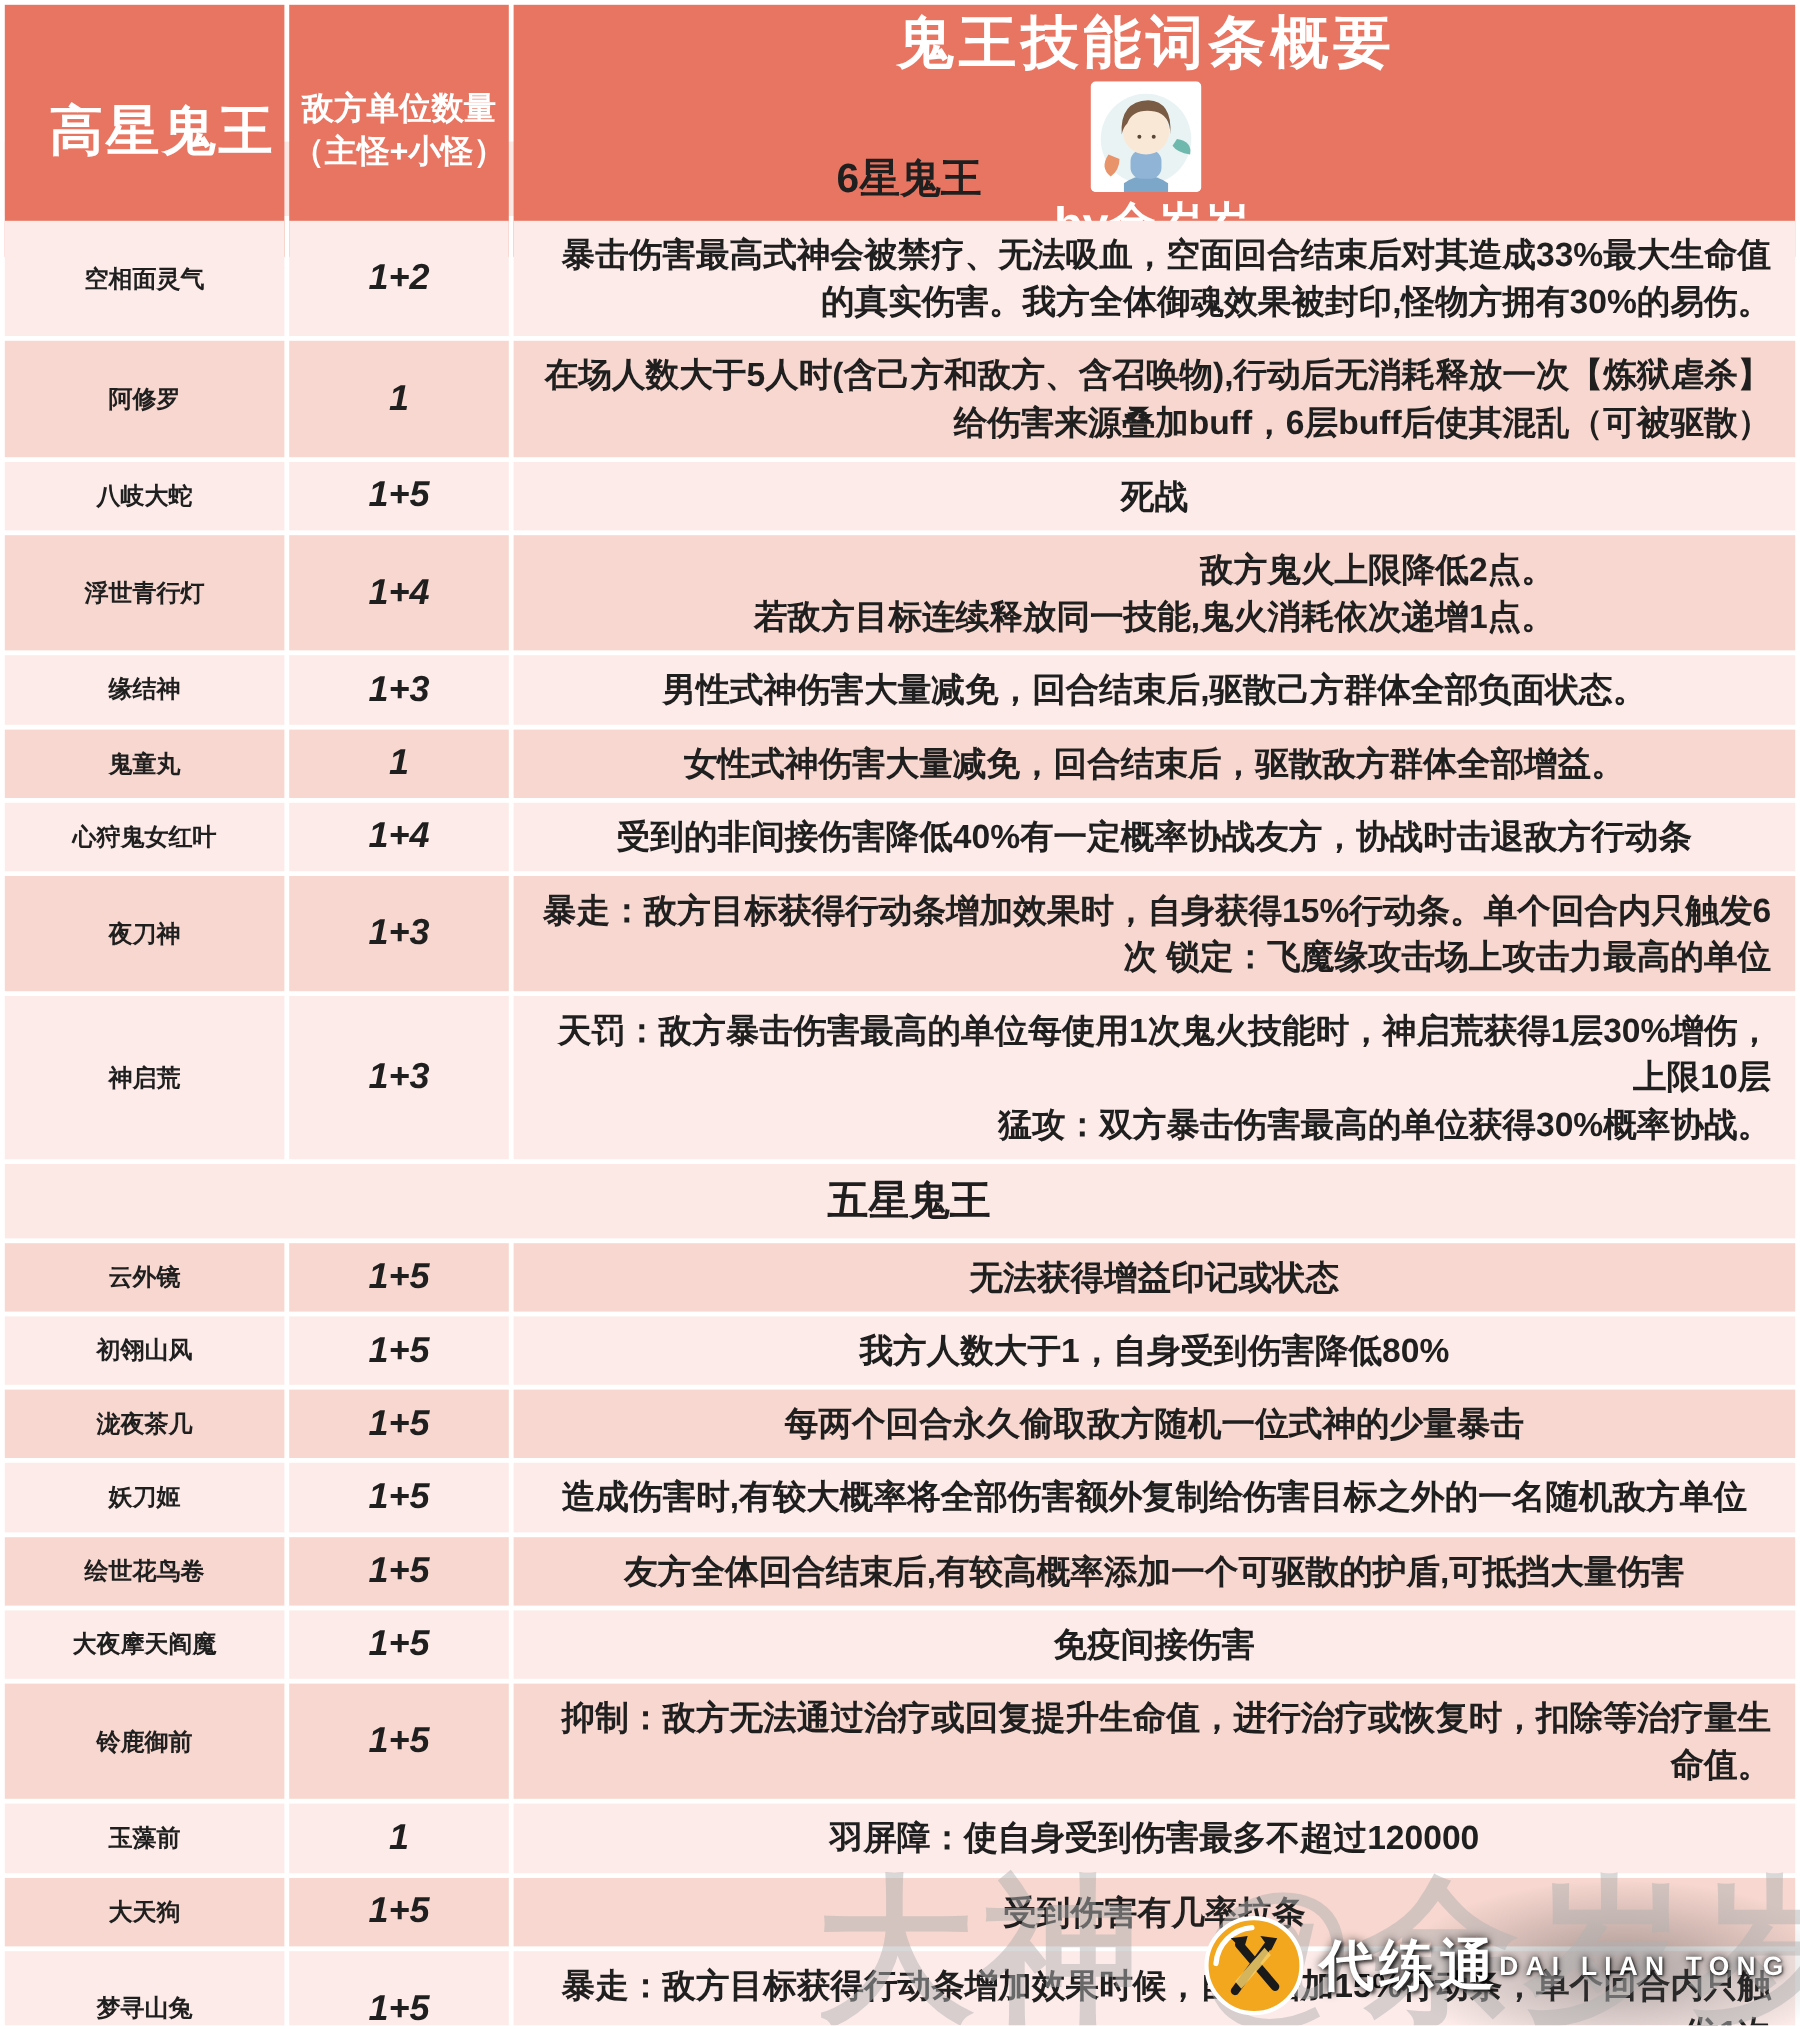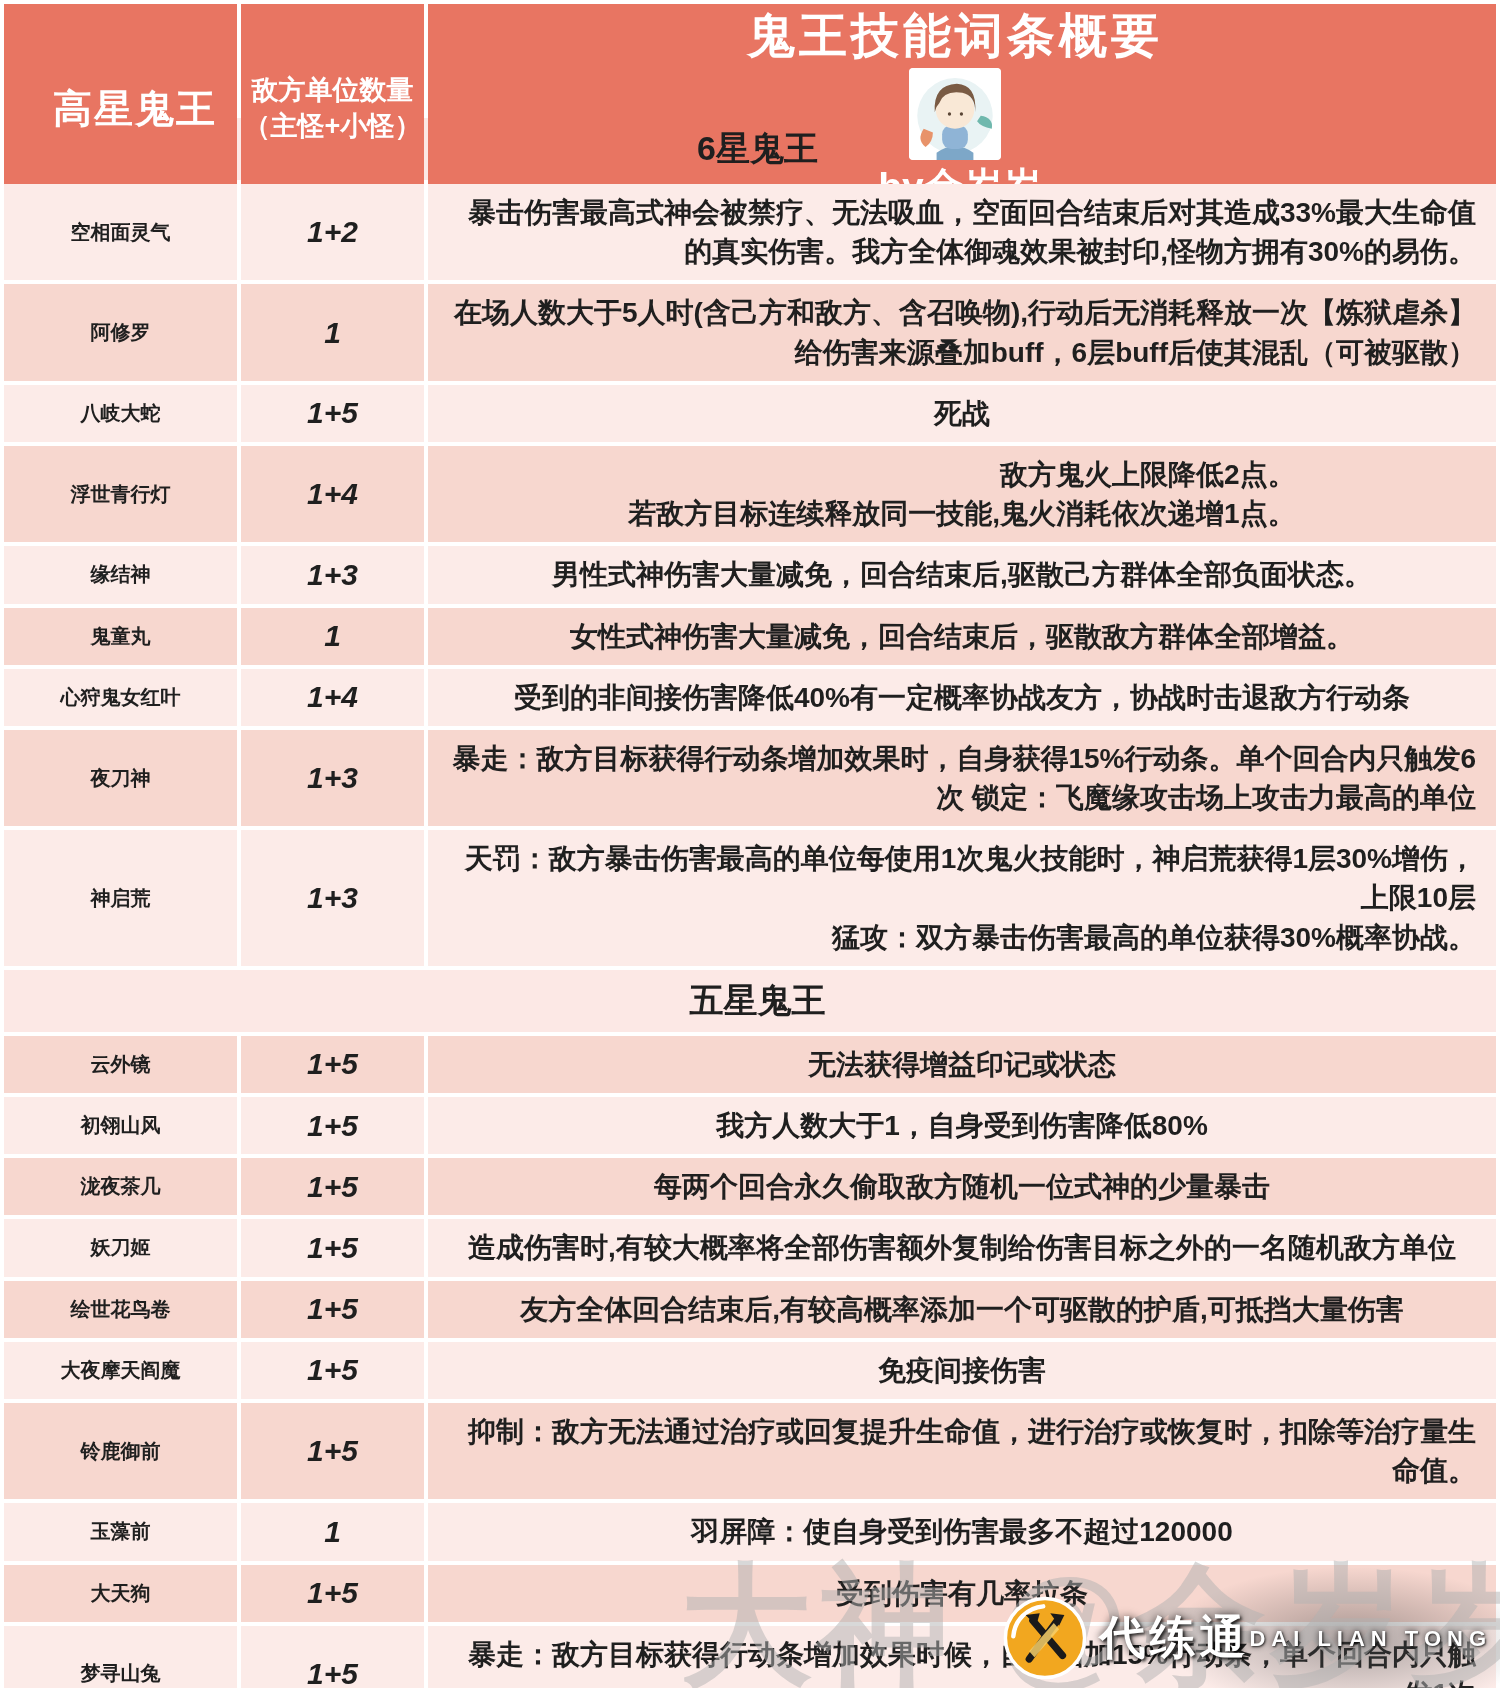--- a/index.html
+++ b/index.html
@@ -4,21 +4,21 @@
 <style>
   html,body{margin:0;padding:0;background:#ffffff;}
   body{width:1500px;font-family:"Liberation Sans",sans-serif;}
   .sheet{position:relative;width:1500px;height:1688px;overflow:hidden;background:#ffffff;
          padding:4px;box-sizing:border-box;}
   .grid-row{display:grid;grid-template-columns:233px 183px 1068px;column-gap:4px;margin-bottom:4px;}
   
   .hdr{height:110px;}
   .hdr .cell{background:var(--accent,#e87562);color:#fff;display:flex;align-items:center;
              justify-content:center;text-align:center;font-weight:700;}
-  .hdr-col1{font-size:39px;letter-spacing:2px;padding-left:29px;}
+  .hdr-col1{font-size:45px;letter-spacing:2px;padding-left:29px;}
   .hdr-col2{font-size:27px;line-height:1.32;white-space:pre-line;}
   .hdr-main{justify-content:flex-start;padding:0 24px 0 10px;flex-direction:column;}
   .hdr-title{flex:1;text-align:center;font-size:48px;letter-spacing:4px;}
   .avatar-box{width:92px;height:92px;background:#fff;border-radius:4px;flex:0 0 auto;
               display:flex;align-items:center;justify-content:center;overflow:hidden;}
   .hdr-author{font-size:39px;margin-left:9px;white-space:nowrap;}
   
   .section-row{background:var(--section-bg,#fce8e5);min-height:62px;display:flex;align-items:center;
                justify-content:center;font-size:34px;font-weight:700;color:#1f1f1f;margin-bottom:4px;padding-left:15px;}
   

